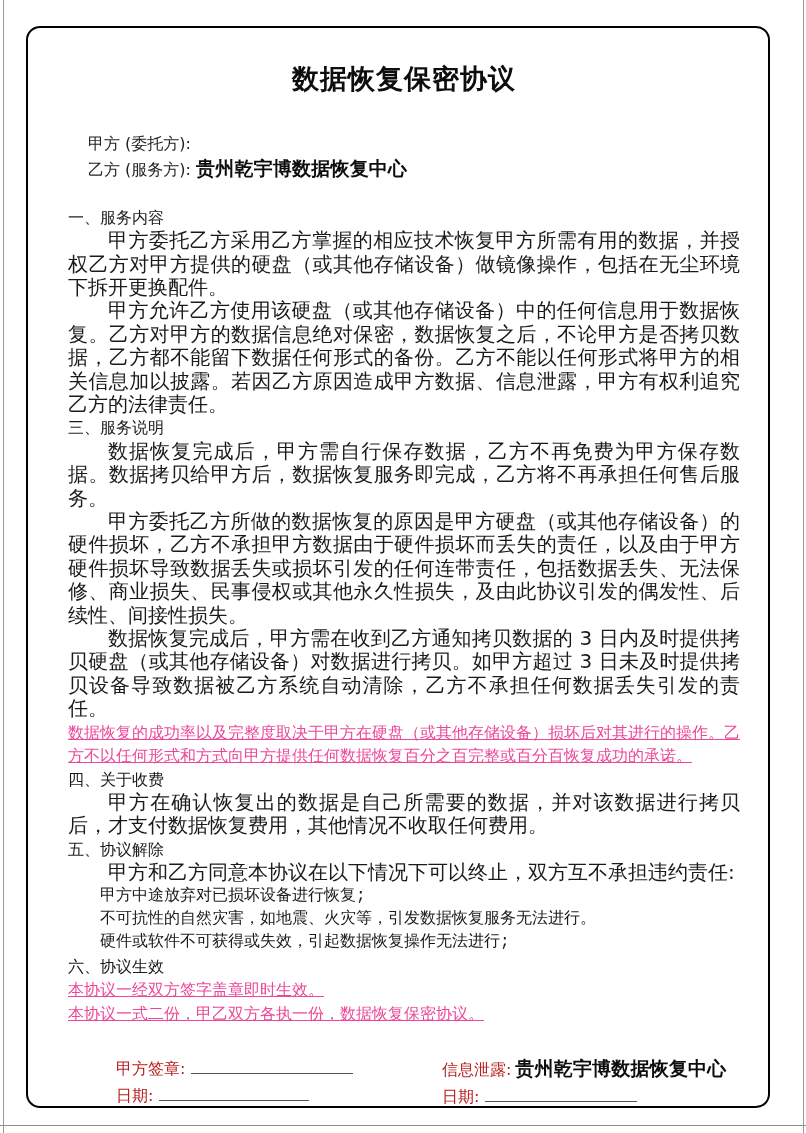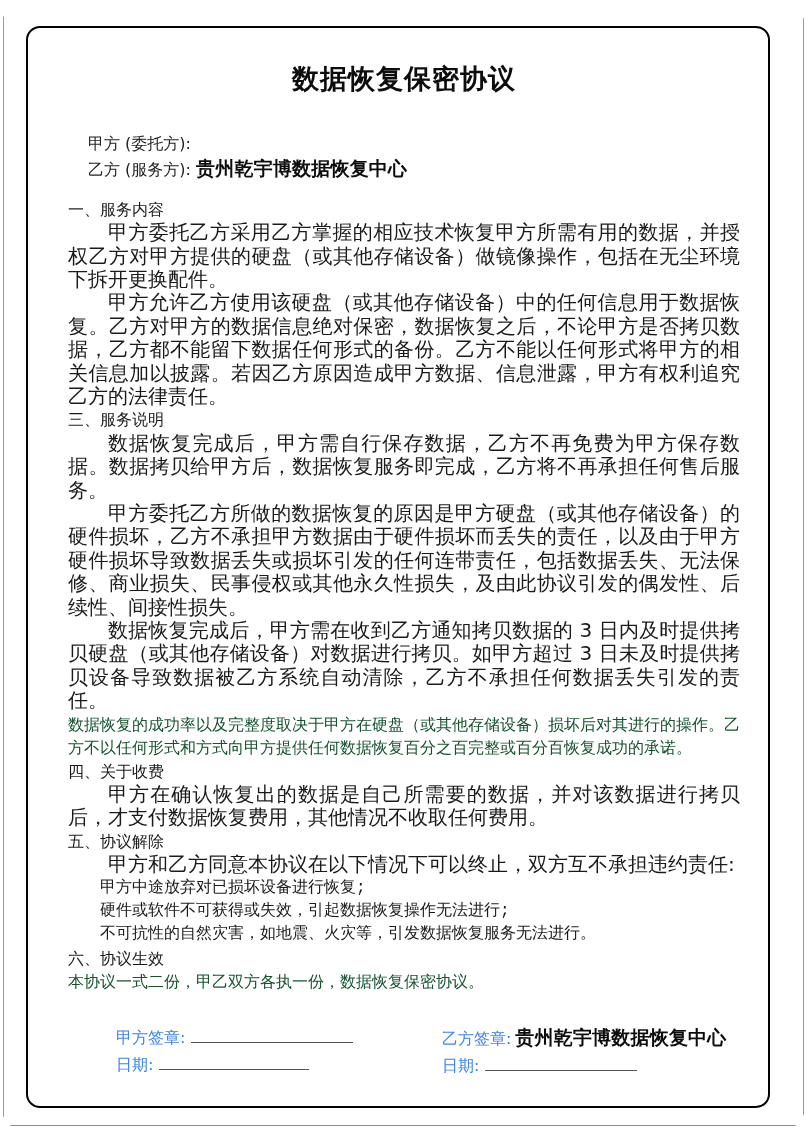--- a/index.html
+++ b/index.html
@@ -7,21 +7,20 @@
     padding: 0;
     background: #ffffff;
   }
   .page {
     position: relative;
     width: 806px;
     height: 1133px;
     background: #ffffff;
     overflow: hidden;
     font-family: "DejaVu Sans", "Liberation Sans", sans-serif;
-    border-radius: 30px;
   }
   
   .guide-left {
     position: absolute;
     left: 3px; top: 0; width: 1px; height: 1133px;
     background: #9a9a9a;
   }
   .guide-right {
     position: absolute;
     left: 803px; top: 0; width: 1px; height: 1133px;
@@ -73,45 +72,46 @@
     font-size: 16px;
     color: #222222;
   }
   .party-value {
     font-size: 19px;
     font-weight: bold;
     color: #0d0d0d;
     letter-spacing: 0.2px;
   }
   .body-block {
-    margin-top: 16px;
+    margin-top: 24px;
   }
   .sec-heading {
     font-size: 16px;
     line-height: 23.4px;
     color: #1a1a1a;
     white-space: nowrap;
   }
   .para {
     font-size: 20px;
     line-height: 23.4px;
     color: #1a1a1a;
     text-align: justify;
     text-justify: inter-ideograph;
     text-indent: 2em;
     margin: 0;
   }
   .para-noindent {
     font-size: 16px;
     line-height: 23.4px;
-    color: #14532d;
+    color: #ec4899;
     text-align: justify;
     text-justify: inter-ideograph;
     text-indent: 0;
     margin: 0;
+    text-decoration: underline;
   }
   .sub-item {
     font-size: 16px;
     line-height: 23.4px;
     color: #1a1a1a;
     text-indent: 2em;
     margin: 0;
     white-space: nowrap;
     font-family: Liberation Mono, monospace;
   }
@@ -128,21 +128,21 @@
   .sign-col-left { width: 328px; }
   .sign-col-right { width: 300px; }
   .sign-row {
     display: flex;
     align-items: baseline;
     font-size: 16px;
     line-height: 27px;
     color: #1a1a1a;
     white-space: nowrap;
   }
-  .sign-label { font-size: 16px; color: #3b82f6; }
+  .sign-label { font-size: 16px; color: #b91c1c; }
   .sign-rule {
     display: inline-block;
     border-bottom: 1px solid #555555;
     height: 13px;
     margin-left: 6px;
   }
   .rule-long { width: 162px; }
   .rule-short { width: 150px; }
   .rule-date-right { width: 152px; }
   .seal-name {
@@ -191,45 +191,46 @@
       <p class="para">甲方委托乙方所做的数据恢复的原因是甲方硬盘（或其他存储设备）的硬件损坏，乙方不承担甲方数据由于硬件损坏而丢失的责任，以及由于甲方硬件损坏导致数据丢失或损坏引发的任何连带责任，包括数据丢失、无法保修、商业损失、民事侵权或其他永久性损失，及由此协议引发的偶发性、后续性、间接性损失。</p>
       <p class="para">数据恢复完成后，甲方需在收到乙方通知拷贝数据的 3 日内及时提供拷贝硬盘（或其他存储设备）对数据进行拷贝。如甲方超过 3 日未及时提供拷贝设备导致数据被乙方系统自动清除，乙方不承担任何数据丢失引发的责任。</p>
       <p class="para-noindent">数据恢复的成功率以及完整度取决于甲方在硬盘（或其他存储设备）损坏后对其进行的操作。乙方不以任何形式和方式向甲方提供任何数据恢复百分之百完整或百分百恢复成功的承诺。</p>
 
       <div class="sec-heading">四、关于收费</div>
       <p class="para">甲方在确认恢复出的数据是自己所需要的数据，并对该数据进行拷贝后，才支付数据恢复费用，其他情况不收取任何费用。</p>
 
       <div class="sec-heading">五、协议解除</div>
       <p class="para">甲方和乙方同意本协议在以下情况下可以终止，双方互不承担违约责任:</p>
       <div class="sub-item">甲方中途放弃对已损坏设备进行恢复;</div>
+      <div class="sub-item">不可抗性的自然灾害，如地震、火灾等，引发数据恢复服务无法进行。</div>
       <div class="sub-item">硬件或软件不可获得或失效，引起数据恢复操作无法进行;</div>
-      <div class="sub-item">不可抗性的自然灾害，如地震、火灾等，引发数据恢复服务无法进行。</div>
 
       <div class="sec-heading">六、协议生效</div>
+      <p class="para-noindent">本协议一经双方签字盖章即时生效。</p>
 
       <p class="para-noindent">本协议一式二份，甲乙双方各执一份，数据恢复保密协议。</p>
 
     </div>
 
     <div class="sign-block">
 
       <div class="sign-col sign-col-left">
         <div class="sign-row">
           <span class="sign-label">甲方签章:</span>
           <span class="sign-rule rule-long"></span>
         </div>
         <div class="sign-row">
           <span class="sign-label">日期:</span>
           <span class="sign-rule rule-short"></span>
         </div>
       </div>
 
       <div class="sign-col sign-col-right">
         <div class="sign-row">
-          <span class="sign-label">乙方签章:</span>
+          <span class="sign-label">信息泄露:</span>
           <span class="seal-name">贵州乾宇博数据恢复中心</span>
         </div>
         <div class="sign-row">
           <span class="sign-label">日期:</span>
           <span class="sign-rule rule-date-right"></span>
         </div>
       </div>
 
     </div>
 

